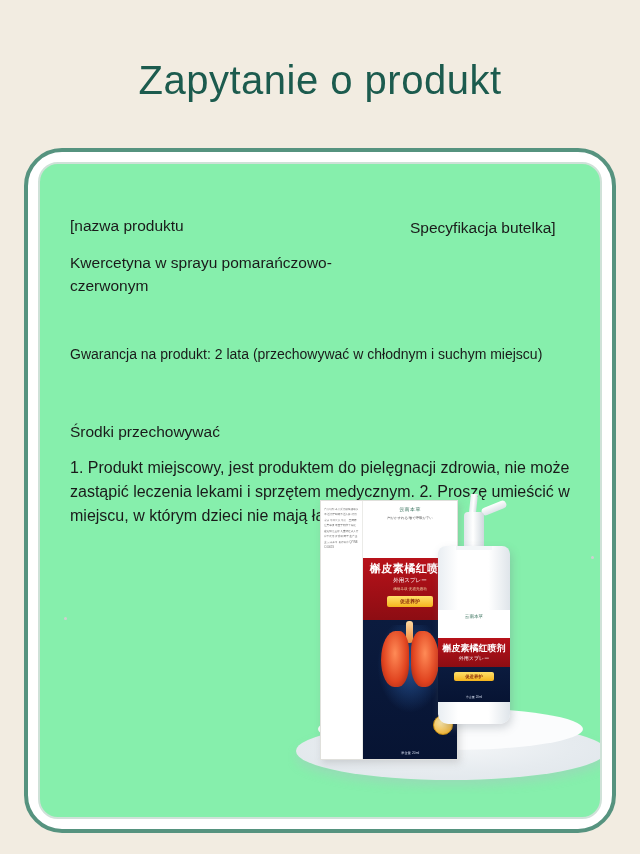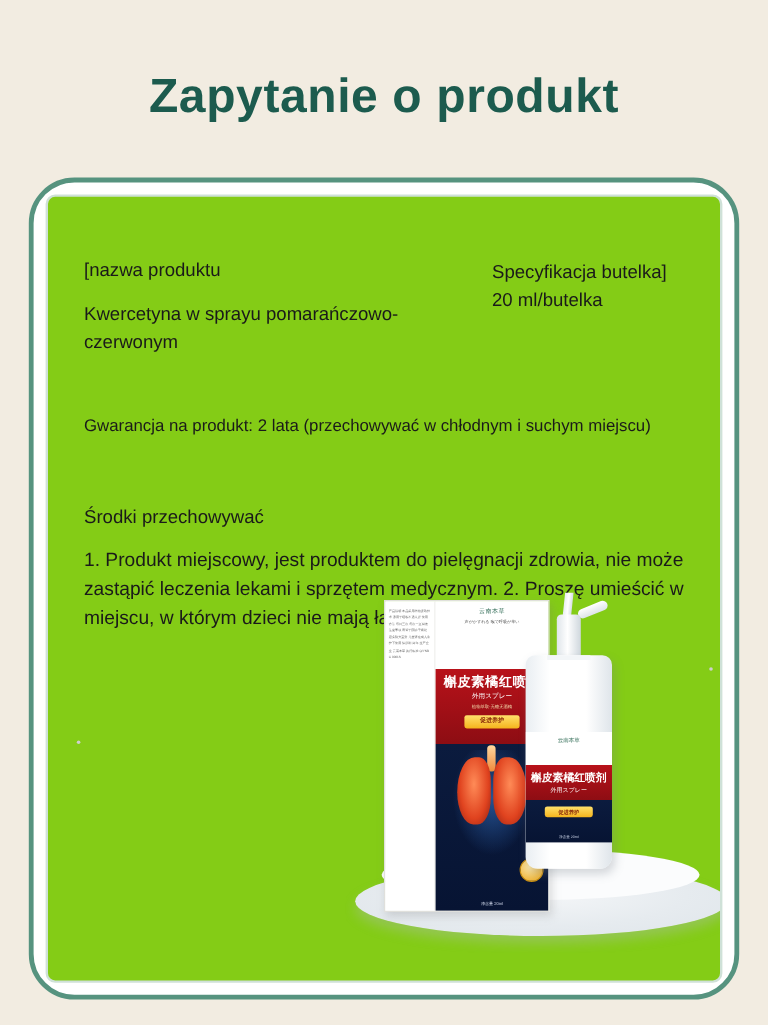--- a/index.html
+++ b/index.html
@@ -19,44 +19,44 @@
     height: 854px;
     box-sizing: border-box;
   }
   .page-title {
     position: absolute;
     top: 58px;
     left: 0;
     width: 640px;
     text-align: center;
     font-size: 40px;
-    font-weight: bold;
+    font-weight: normal;
     color: #1c5b4e;
     letter-spacing: 0.5px;
   }
   .card-outer {
     position: absolute;
     top: 148px;
     left: 24px;
     width: 592px;
     height: 685px;
     border: 4px solid #56937f;
     border-radius: 38px;
     box-sizing: border-box;
     background: #ffffff;
     padding: 10px;
   }
   .card-inner {
     position: relative;
     width: 100%;
     height: 100%;
     border: 2px solid #cfe1d8;
-    border-radius: 8px;
+    border-radius: 20px;
     box-sizing: border-box;
-    background: #84cc16;
+    background: #86efac;
     overflow: hidden;
   }
   .text-block {
     position: absolute;
     left: 30px;
     top: 52px;
     width: 520px;
     color: #1a1a1a;
   }
   .row-top {
@@ -428,21 +428,20 @@
   <div class="card-outer">
     <div class="card-inner">
 
       <div class="text-block">
 
         <div class="row-top">
           <div class="label-name">[nazwa produktu</div>
           <div class="product-name">Kwercetyna w sprayu pomarańczowo-czerwonym</div>
           <div class="spec-block">
             <div>Specyfikacja butelka]</div>
-            <div>20 ml/butelka</div>
           </div>
         </div>
 
         <div class="warranty">Gwarancja na produkt: 2 lata (przechowywać w chłodnym i suchym miejscu)</div>
 
         <div class="precautions-title">Środki przechowywać</div>
 
         <div class="precautions-body">1. Produkt miejscowy, jest produktem do pielęgnacji zdrowia, nie może zastąpić leczenia lekami i sprzętem medycznym. 2. Proszę umieścić w miejscu, w którym dzieci nie mają łatwego kontaktu.</div>
       </div>
 

